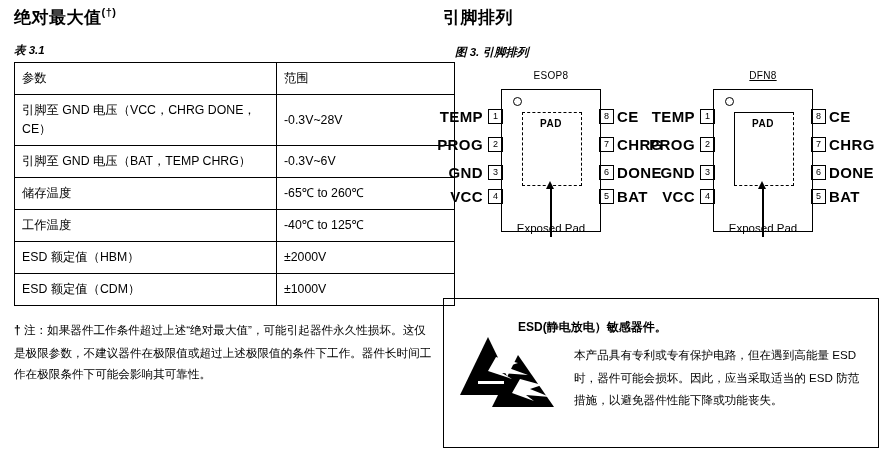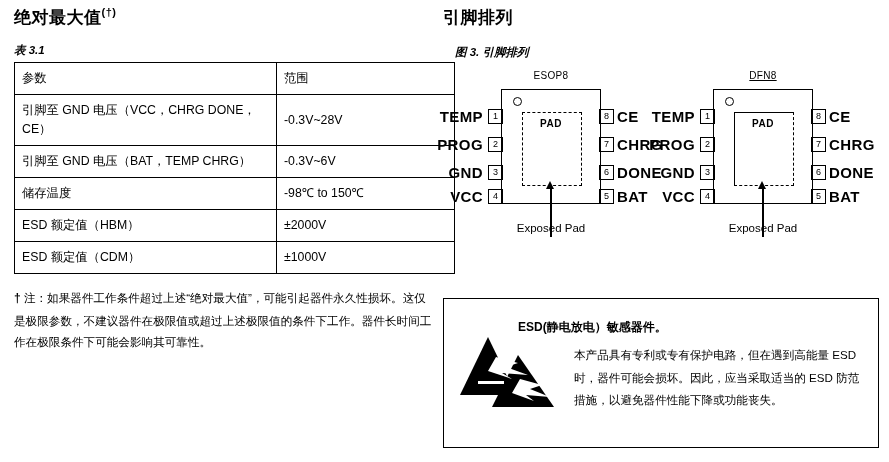--- a/index.html
+++ b/index.html
@@ -106,21 +106,21 @@
     position: relative;
     width: 200px;
     height: 130px;
     margin: 0 auto;
   }
   .chip-body {
     position: absolute;
     left: 50px;
     top: 0;
     width: 100px;
-    height: 115px;
+    height: 143px;
     border: 1.6px solid #000;
     box-sizing: border-box;
   }
   .notch {
     position: absolute;
     left: 11px;
     top: 7px;
     width: 9px;
     height: 9px;
     border: 1.4px solid #000;
@@ -249,21 +249,25 @@
         <tr>
           <td class="col1">引脚至 GND 电压（VCC，CHRG DONE，CE）</td>
           <td class="col2">-0.3V~28V</td>
         </tr>
         <tr>
           <td class="col1">引脚至 GND 电压（BAT，TEMP CHRG）</td>
           <td class="col2">-0.3V~6V</td>
         </tr>
         <tr>
           <td class="col1">储存温度</td>
-          <td class="col2">-98℃ to 150℃</td>
+          <td class="col2">-65℃ to 260℃</td>
+        </tr>
+        <tr>
+          <td class="col1">工作温度</td>
+          <td class="col2">-40℃ to 125℃</td>
         </tr>
         <tr>
           <td class="col1">ESD 额定值（HBM）</td>
           <td class="col2">±2000V</td>
         </tr>
         <tr>
           <td class="col1">ESD 额定值（CDM）</td>
           <td class="col2">±1000V</td>
         </tr>
       </tbody>

